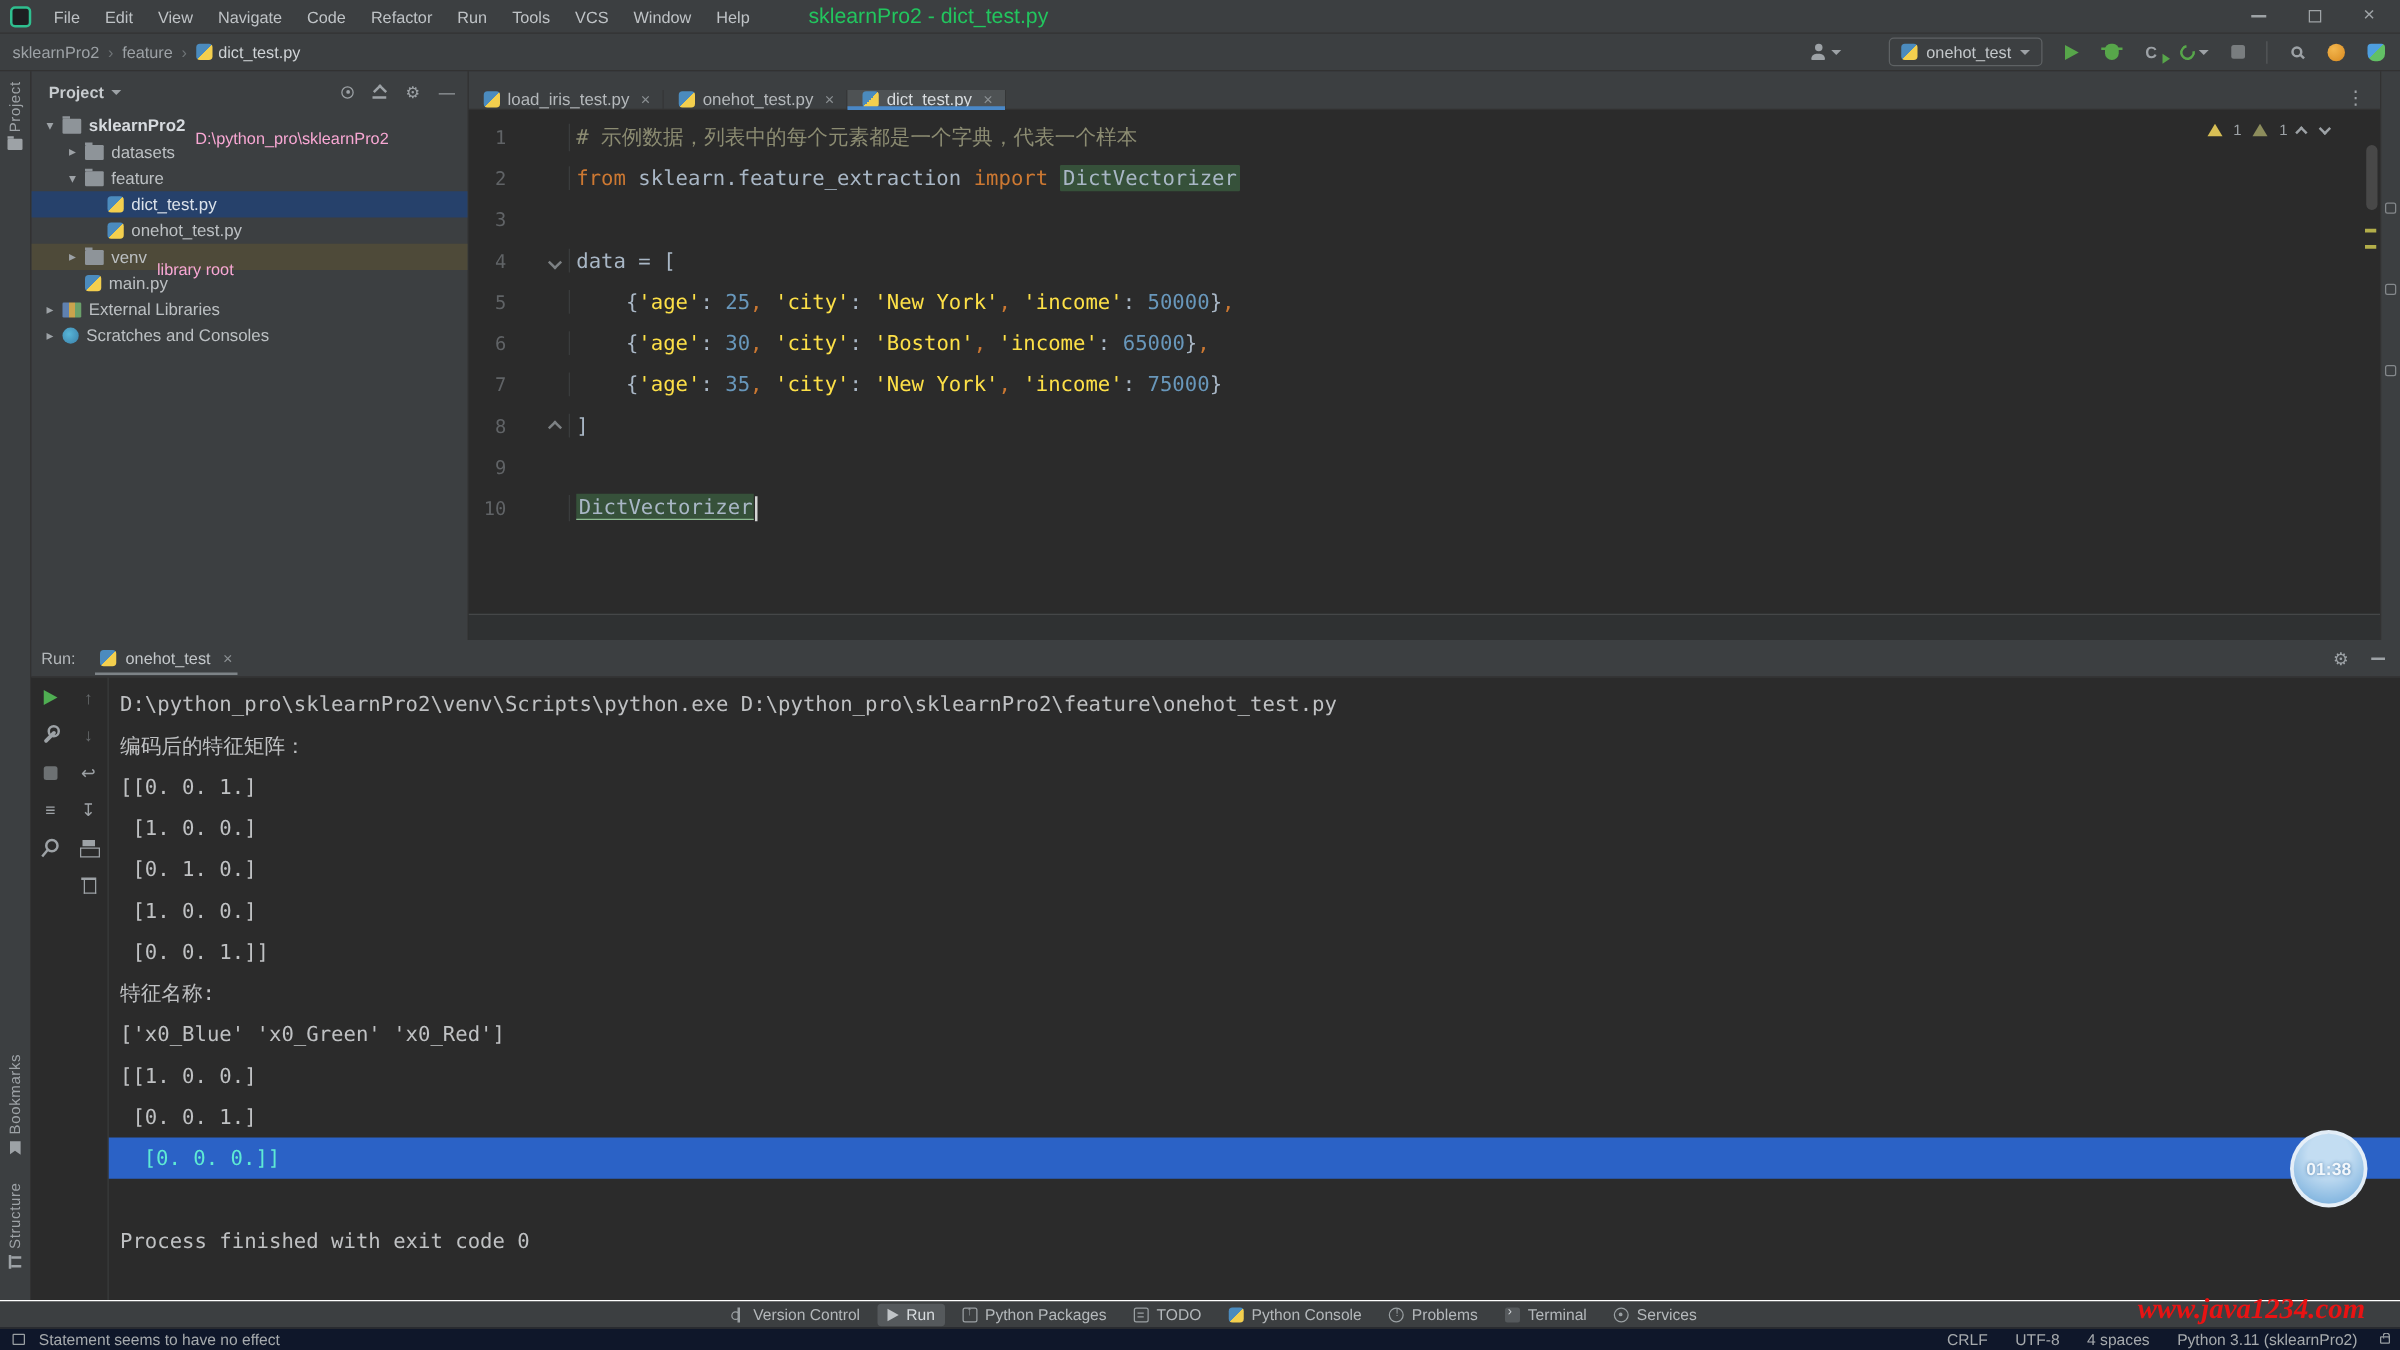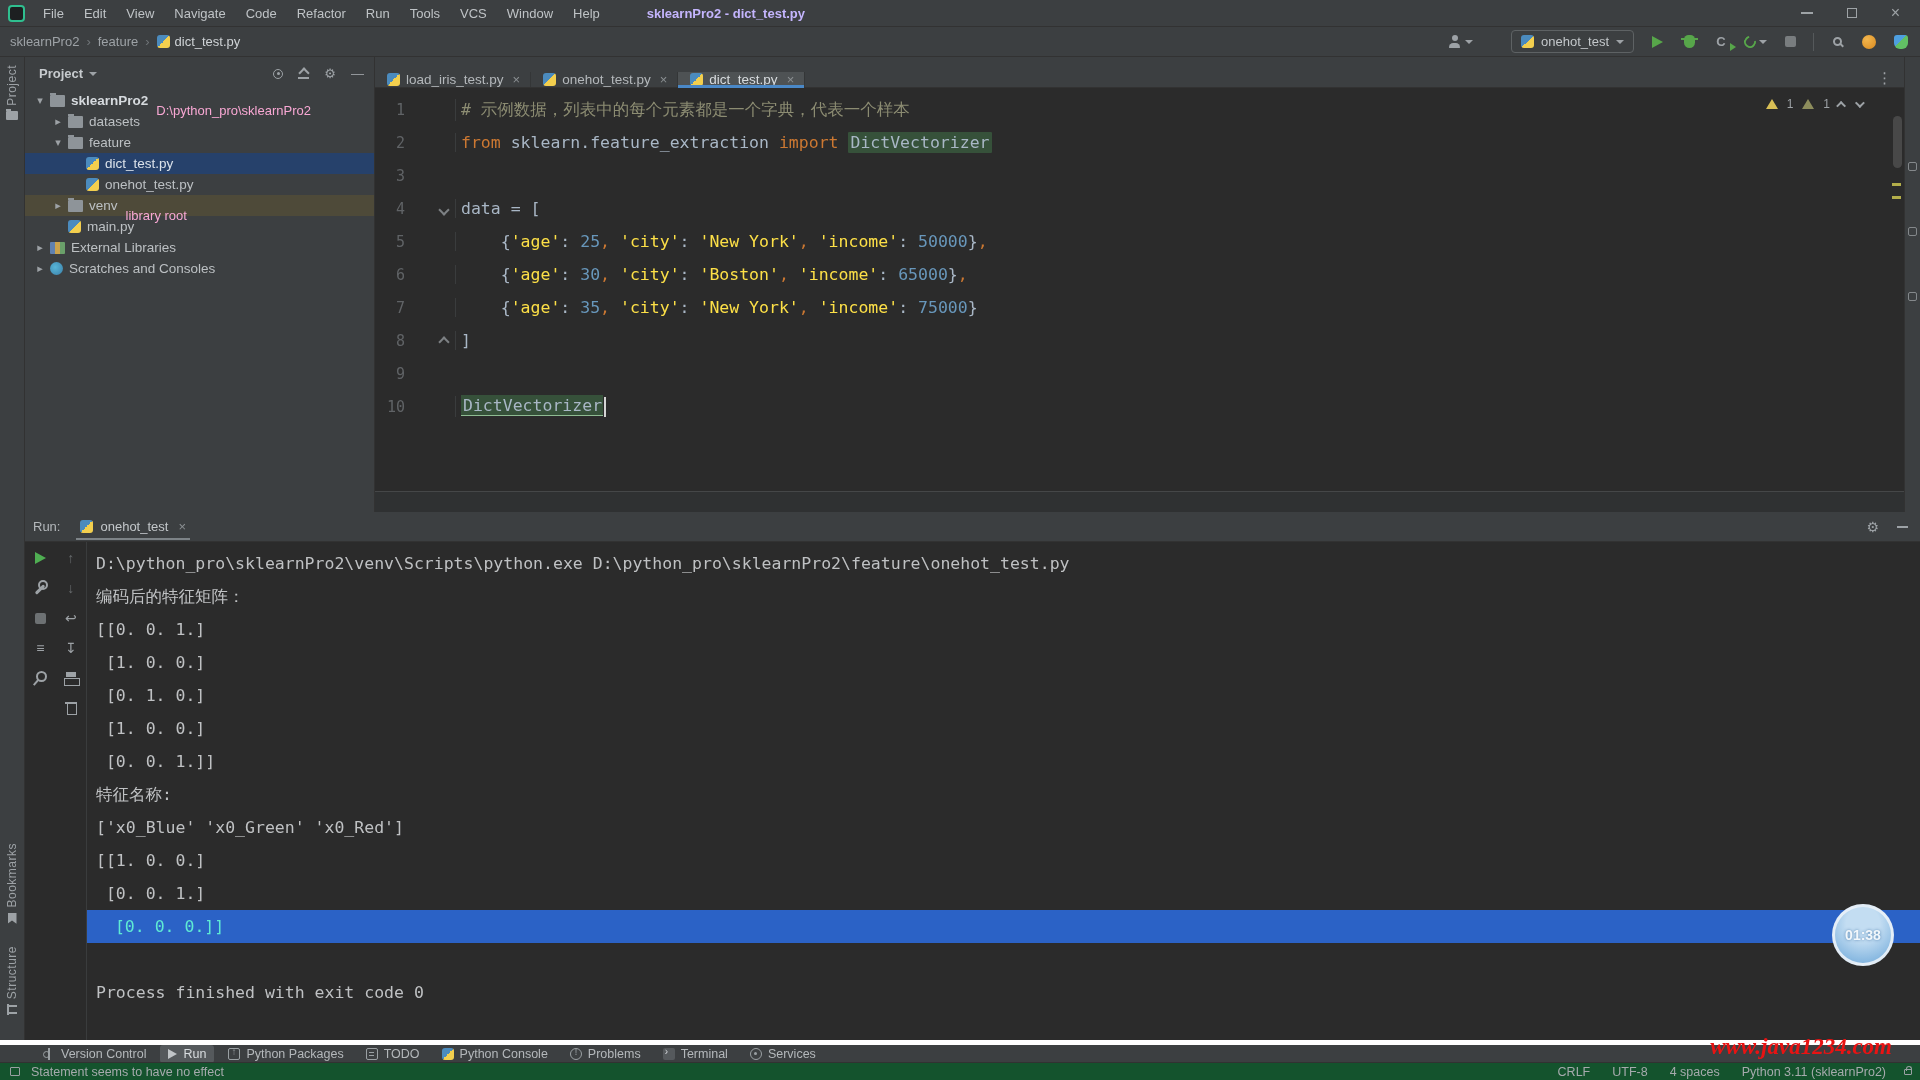--- a/index.html
+++ b/index.html
@@ -7,21 +7,21 @@
     font-family:"Liberation Sans", sans-serif; color:#bbbbbb; }
   .app { width:1920px; height:1080px; display:flex; flex-direction:column; position:relative; }
 
   
   .titlebar { height:27px; background:#3c3f41; display:flex; align-items:center;
     border-bottom:1px solid #323232; flex:none; }
   .app-logo { width:17px; height:17px; margin:0 9px 0 8px; border-radius:4px;
     background:#1d1f21; border:2px solid #2fbf8f; flex:none; }
   .menus { display:flex; gap:2px; }
   .menu-item { padding:3px 9px; font-size:13px; color:#bfc3c6; cursor:default; }
-  .win-title { margin-left:38px; font-size:13px; color:#c4b5fd;font-weight:bold; }
+  .win-title { margin-left:38px; font-size:17px; color:#22c55e; }
   .win-controls { margin-left:auto; display:flex; align-items:center; gap:34px; padding-right:20px; }
   .wc { color:#9ea3a6; font-size:13px; display:flex; align-items:center; }
   .wc-min { width:12px; height:2px; background:#9ea3a6; }
   .wc-max { width:10px; height:10px; border:1.5px solid #9ea3a6; }
   .wc-close { font-size:16px; line-height:10px; }
 
   
   .toolbar { height:30px; background:#3c3f41; display:flex; align-items:center;
     border-bottom:1px solid #323232; flex:none; padding:0 10px; }
   .breadcrumb { display:flex; align-items:center; gap:7px; font-size:13px; color:#9da2a6; }
@@ -179,41 +179,41 @@
     color:#bfc1c3; min-width:0; }
   .out-line { height:33px; line-height:33px; white-space:pre; }
   .out-line.selected { background:#2b62c6; color:#5eead4; margin-left:-9px; padding-left:18px; }
 
   .timer-badge { position:absolute; top:392px; right:26px; width:62px; height:62px; border-radius:50%;
     background:radial-gradient(circle at 50% 30%,#c3ddf2 0 35%,#8cbbe2 75%,#6ea6d6 100%);
     border:3px solid rgba(235,242,248,.9); display:flex; align-items:center; justify-content:center;
     color:#f2f7fb; font-size:14px; font-weight:bold; text-shadow:0 0 3px rgba(70,120,170,.9); z-index:5; }
 
   
-  .bottom-bar { height:22px; background:#3c3f41; border-top:5px solid #ffffff; display:flex; align-items:center;
-    gap:6px; padding-left:35px; flex:none; font-size:12.5px; color:#b4b8bb; }
+  .bottom-bar { height:22px; background:#3c3f41; border-top:1px solid #ffffff; display:flex; align-items:center;
+    gap:6px; padding-left:22px; flex:none; font-size:12.5px; color:#b4b8bb;justify-content:center; }
   .bitem { display:flex; align-items:center; gap:6px; padding:2px 8px; border-radius:3px; }
   .bitem.active { background:#55595c; color:#d8dcdf; }
   .mi { width:12px; height:12px; display:inline-block; position:relative; }
   .mi-branch::before { content:""; position:absolute; left:5px; top:0; width:2px; height:12px; background:#9aa0a3; }
   .mi-branch::after { content:""; position:absolute; left:0; top:3px; width:5px; height:5px; border:1.5px solid #9aa0a3; border-radius:50%; }
   .mi-run { width:0; height:0; border-left:9px solid #c0c4c7; border-top:5.5px solid transparent; border-bottom:5.5px solid transparent; margin-top:1px; }
   .mi-package { border:1.5px solid #9aa0a3; border-radius:2px; }
   .mi-package::after { content:"↑"; position:absolute; top:-3px; left:2px; font-size:10px; color:#9aa0a3; }
   .mi-todo { border:1.5px solid #9aa0a3; border-radius:2px; }
   .mi-todo::after { content:""; position:absolute; top:3px; left:2px; width:5px; height:1.5px; background:#9aa0a3; box-shadow:0 3px 0 #9aa0a3; }
   .mi-python { border-radius:3px; background:linear-gradient(135deg,#4b8bbe 0 50%,#f3cf4e 50% 100%); }
   .mi-problems { border:1.5px solid #9aa0a3; border-radius:50%; }
   .mi-problems::after { content:"!"; position:absolute; top:-2px; left:4px; font-size:9px; color:#9aa0a3; }
   .mi-terminal { background:#55595c; border-radius:2px; }
   .mi-terminal::after { content:"›"; position:absolute; top:-2px; left:2px; font-size:10px; color:#d0d4d7; }
   .mi-services { border:1.5px solid #9aa0a3; border-radius:50%; }
   .mi-services::after { content:""; position:absolute; top:3px; left:3px; width:3px; height:3px; border-radius:50%; background:#9aa0a3; }
 
-  .status-bar { height:18px; background:#14532d; border-top:1px solid #323232; display:flex; align-items:center;
+  .status-bar { height:18px; background:#0f172a; border-top:1px solid #323232; display:flex; align-items:center;
     font-size:12.5px; color:#a6aaad; padding:0 8px 0 10px; flex:none;justify-content:flex-end; }
   .sb-icon { width:10px; height:9px; border:1.5px solid #9aa0a3; border-radius:1px; margin-right:11px; }
   .status-msg { color:#a6aaad; }
   .status-right { margin-left:auto; display:flex; align-items:center; gap:22px; }
   .lock-ic { width:8px; height:6px; border:1.5px solid #9aa0a3; border-radius:1px; position:relative; margin-left:-6px; }
   .lock-ic::before { content:""; position:absolute; top:-4px; left:1px; width:4px; height:4px;
     border:1.5px solid #9aa0a3; border-bottom:none; border-radius:3px 3px 0 0; }
 
   .watermark { position:absolute; right:28px; bottom:20px; z-index:9;
     font-family:"Liberation Serif", serif; font-style:italic; font-weight:bold;

